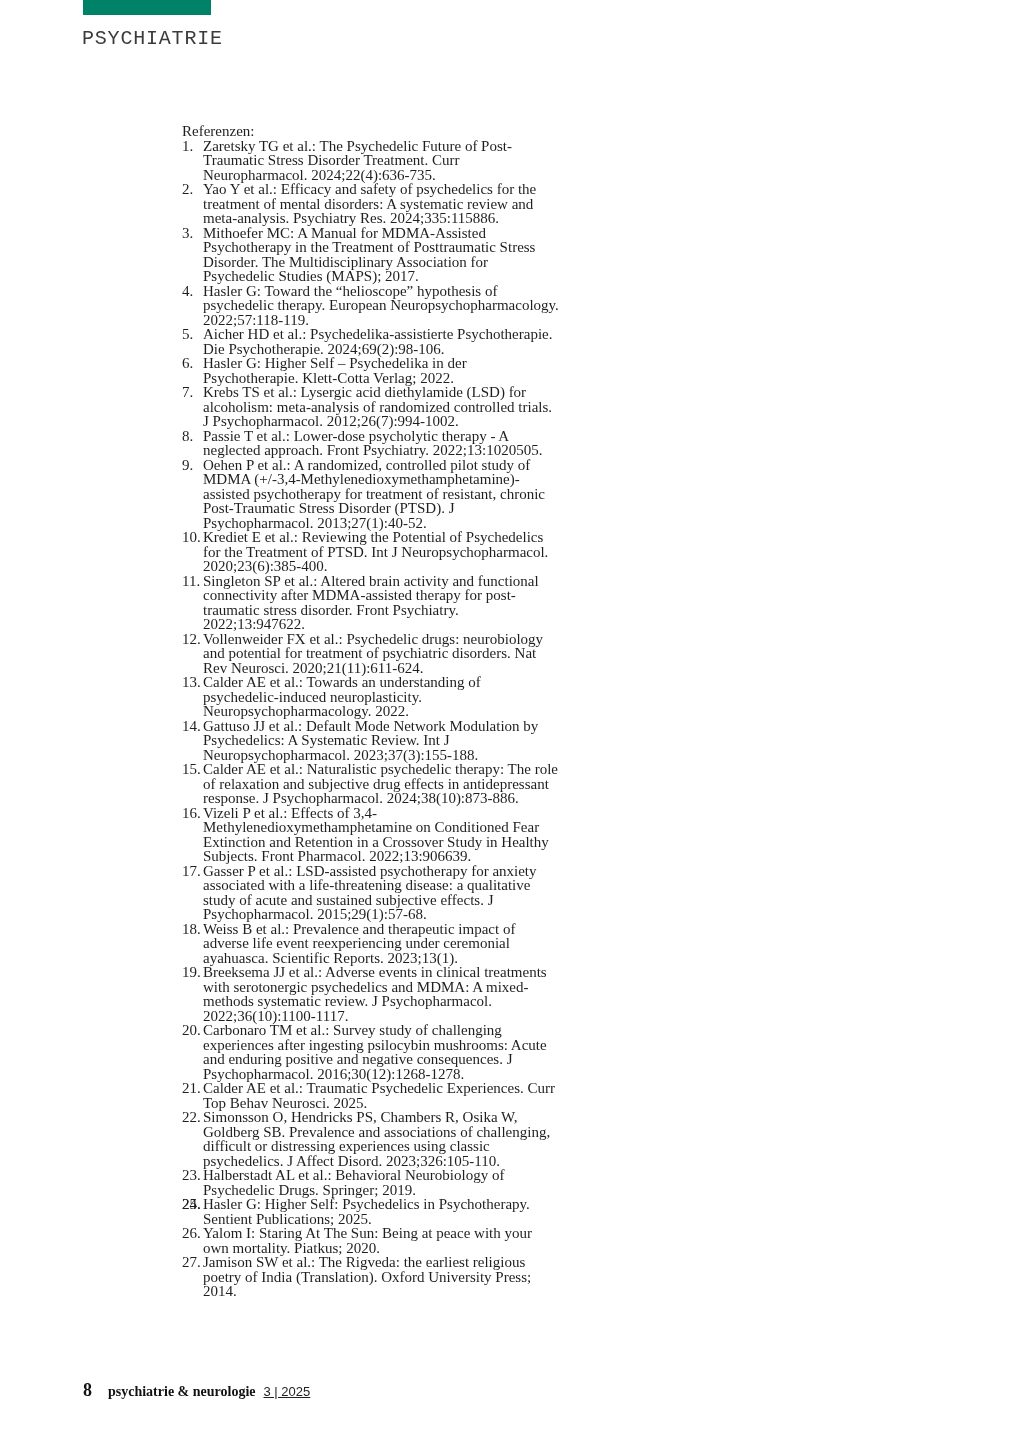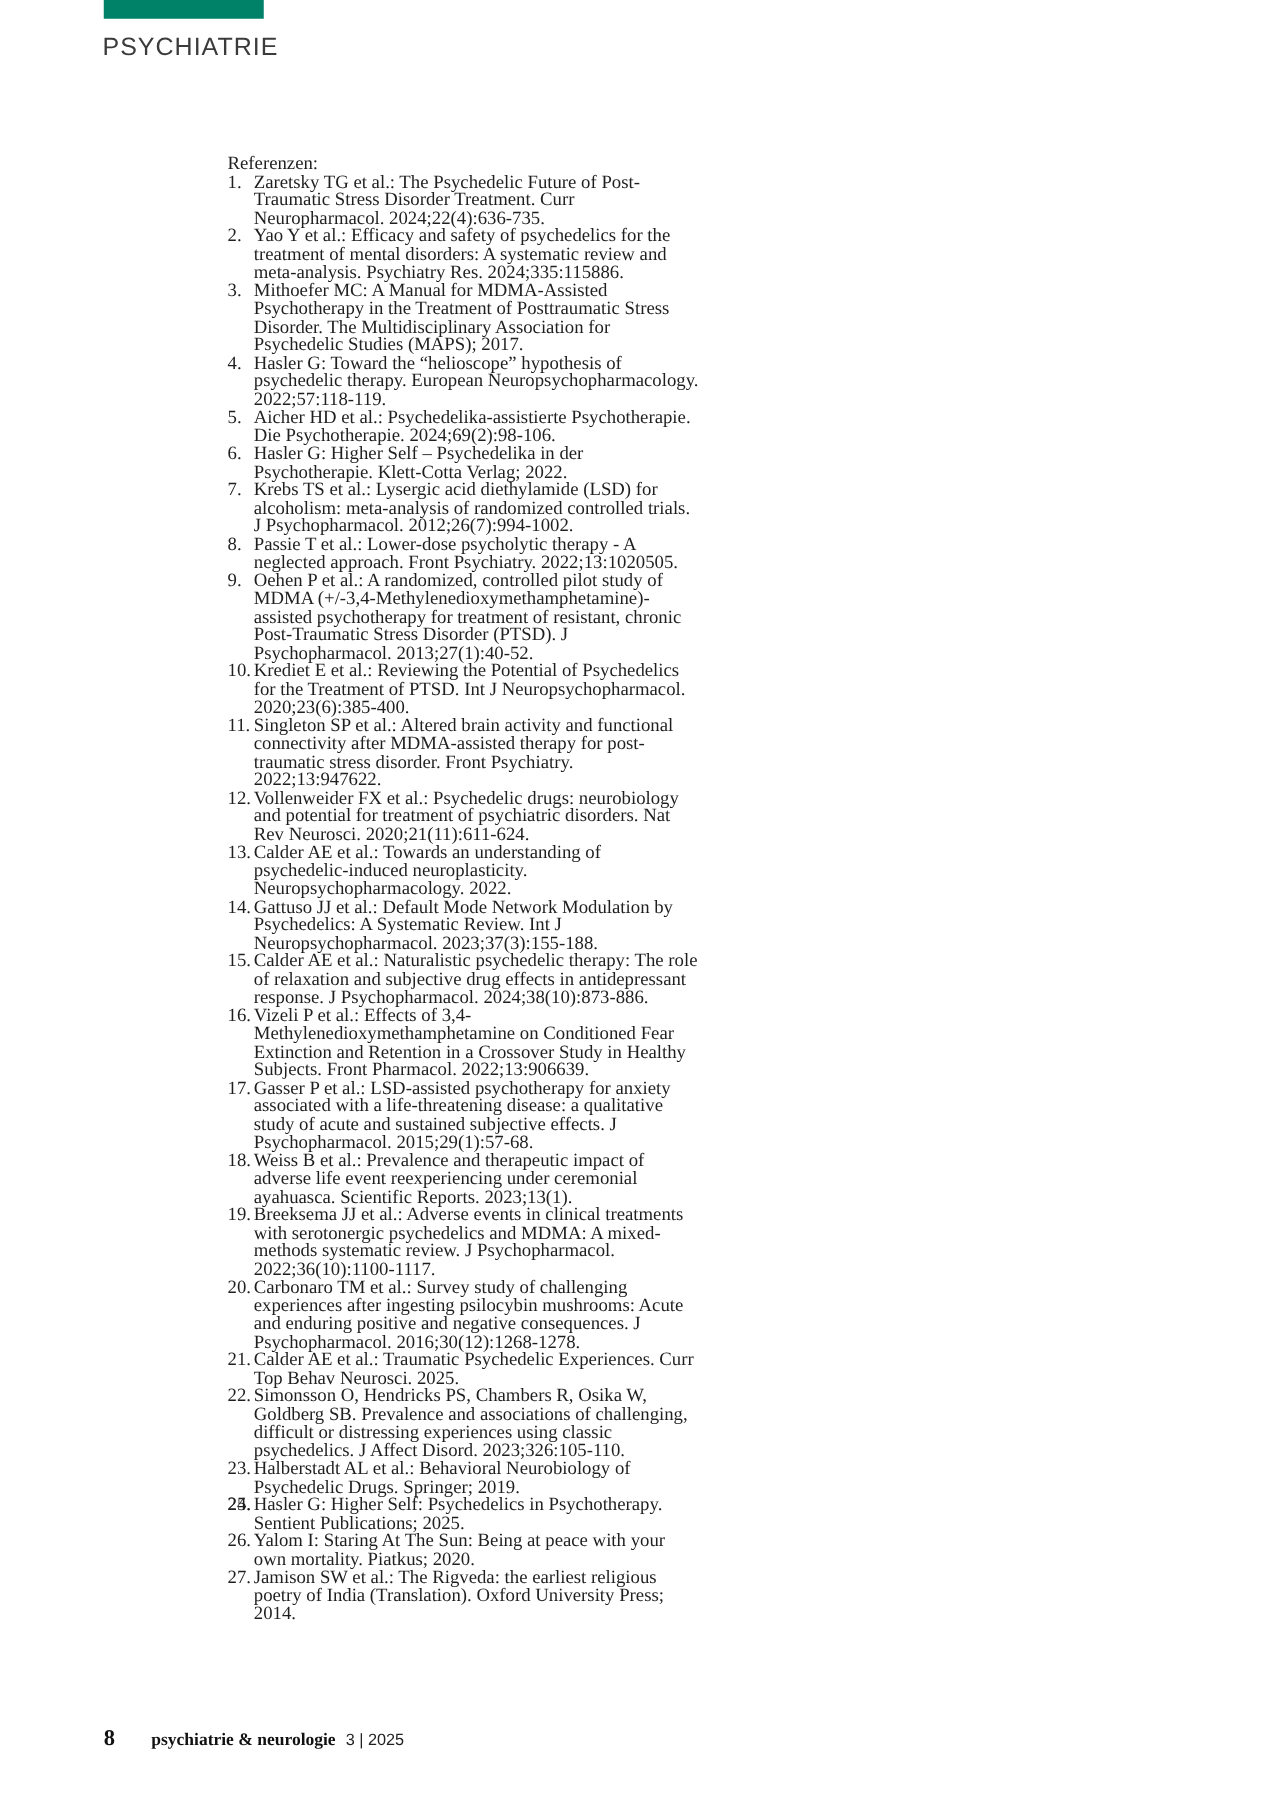--- a/index.html
+++ b/index.html
@@ -24,21 +24,21 @@
     top: 0;
     width: 128px;
     height: 15px;
     background: var(--accent, #008269);
   }
   .section-title {
     position: absolute;
     left: 82px;
     top: 27px;
     margin: 0;
-    font-family: Liberation Sans, sans-serif;
+    font-family: Liberation Mono, monospace;
     font-size: 20px;
     font-weight: 400;
     letter-spacing: 0.8px;
     color: #3b3b3b;
   }
 
   
   .references {
     position: absolute;
     left: 182px;
@@ -73,31 +73,32 @@
     top: 1380px;
     display: flex;
     align-items: baseline;
   }
   .page-number {
     font-size: 18px;
     font-weight: 700;
     color: #111111;
   }
   .journal-name {
-    margin-left: 29px;
+    margin-left: 16px;
     font-size: 14px;
     font-weight: 700;
     color: #111111;
   }
   .issue {
     margin-left: 8px;
     font-family: "Liberation Sans", sans-serif;
     font-size: 13px;
     font-weight: 400;
     color: #222222;
+    text-decoration: underline;
   }
 </style>
 </head>
 <body>
 
 <div class="page">
 
   <header>
     <div class="accent-bar"></div>
     <h1 class="section-title">PSYCHIATRIE</h1>

